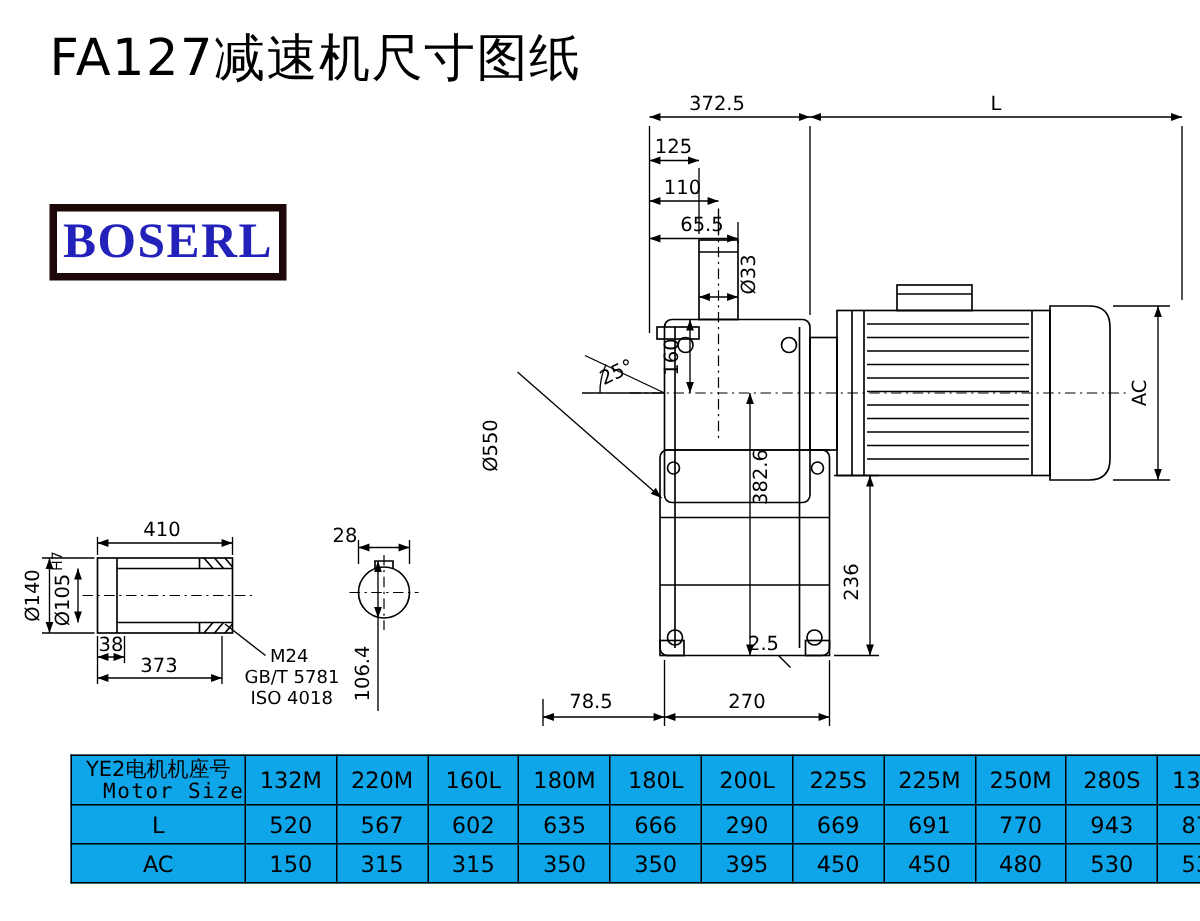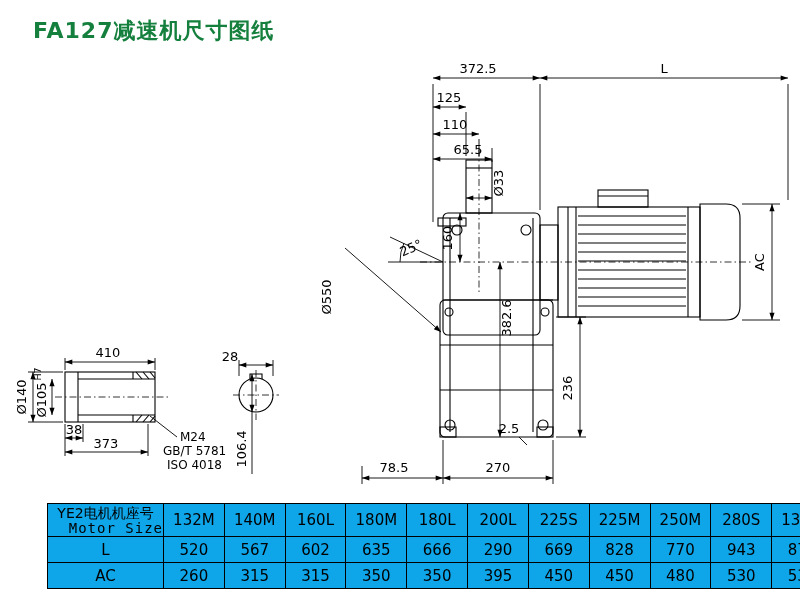--- a/index.html
+++ b/index.html
@@ -1,19 +1,19 @@
 <!DOCTYPE html>
 <html><head>
 <meta charset="utf-8">
 <style>
   * { margin:0; padding:0; box-sizing:border-box; }
   html,body { width:800px; height:614px; }
   body { background:#fff; font-family:"DejaVu Sans",sans-serif; position:relative; overflow:hidden; }
   .page { position:absolute; inset:0; background:#fff; }
-  .title { position:absolute; left:33px; top:16px; font-size:22px; font-weight:bold; color:#15803d; letter-spacing:1px; }
+  .title { position:absolute; left:33px; top:16px; font-size:34px; font-weight:normal; color:#000000; letter-spacing:1px; }
   .logo-box { position:absolute; left:33px; top:136px; width:158px; height:51px; border:5px solid #1c0808;
               display:flex; align-items:center; justify-content:center; background:#fff; }
   .logo-text { font-family:"Liberation Serif",serif; font-size:33px; font-weight:bold; color:#2222bb; letter-spacing:1px; }
   svg.drawing { position:absolute; left:0; top:0; }
   .ln { stroke:#000; stroke-width:1.1; fill:none; }
   .dm { stroke:#000; stroke-width:0.9; fill:none; }
   .cl { stroke:#000; stroke-width:0.8; fill:none; stroke-dasharray:7 3 1.5 3; }
   .ar2 { marker-start:url(#arr); marker-end:url(#arr); }
   .ar1 { marker-end:url(#arr); }
   text.dt { font-size:13px; fill:#000; stroke:none; font-family:"DejaVu Sans",sans-serif; }
@@ -28,20 +28,23 @@
   .hcn { font-size:14px; line-height:16px; }
   .hen { font-size:14px; line-height:15px; font-family:"DejaVu Sans Mono",monospace; letter-spacing:1px;text-align:right; }
 </style>
 </head>
 <body>
 
 <div class="page">
 
   <div class="title">FA127减速机尺寸图纸</div>
 
+  <div class="logo-box">
+    <span class="logo-text">BOSERL</span>
+  </div>
 
   <svg class="drawing" width="800" height="503" viewBox="0 0 800 503">
     <defs>
       <marker id="arr" viewBox="0 0 10 10" refX="9.5" refY="5" markerWidth="9" markerHeight="9" orient="auto-start-reverse">
         <path d="M0.5,1.8 L9.5,5 L0.5,8.2 Z" fill="#000"></path>
       </marker>
     </defs>
 
     <g class="ln">
       <rect x="443" y="213" width="97" height="122" rx="5"></rect>
@@ -226,48 +229,48 @@
         <col>
         <col>
     </colgroup>
     <tbody>
       <tr class="hrow">
         <th>
           <div class="hcn">YE2电机机座号</div>
           <div class="hen">Motor Size</div>
         </th>
         <th>132M</th>
-        <th>140M</th>
+        <th>220M</th>
         <th>160L</th>
         <th>180M</th>
         <th>180L</th>
         <th>200L</th>
         <th>225S</th>
         <th>225M</th>
         <th>250M</th>
         <th>280S</th>
         <th>130M</th>
       </tr>
       <tr class="drow">
         <th>L</th>
         <td>520</td>
         <td>567</td>
         <td>602</td>
         <td>635</td>
         <td>666</td>
         <td>290</td>
         <td>669</td>
-        <td>828</td>
+        <td>691</td>
         <td>770</td>
         <td>943</td>
         <td>879</td>
       </tr>
       <tr class="drow">
         <th>AC</th>
-        <td>260</td>
+        <td>150</td>
         <td>315</td>
         <td>315</td>
         <td>350</td>
         <td>350</td>
         <td>395</td>
         <td>450</td>
         <td>450</td>
         <td>480</td>
         <td>530</td>
         <td>530</td>

